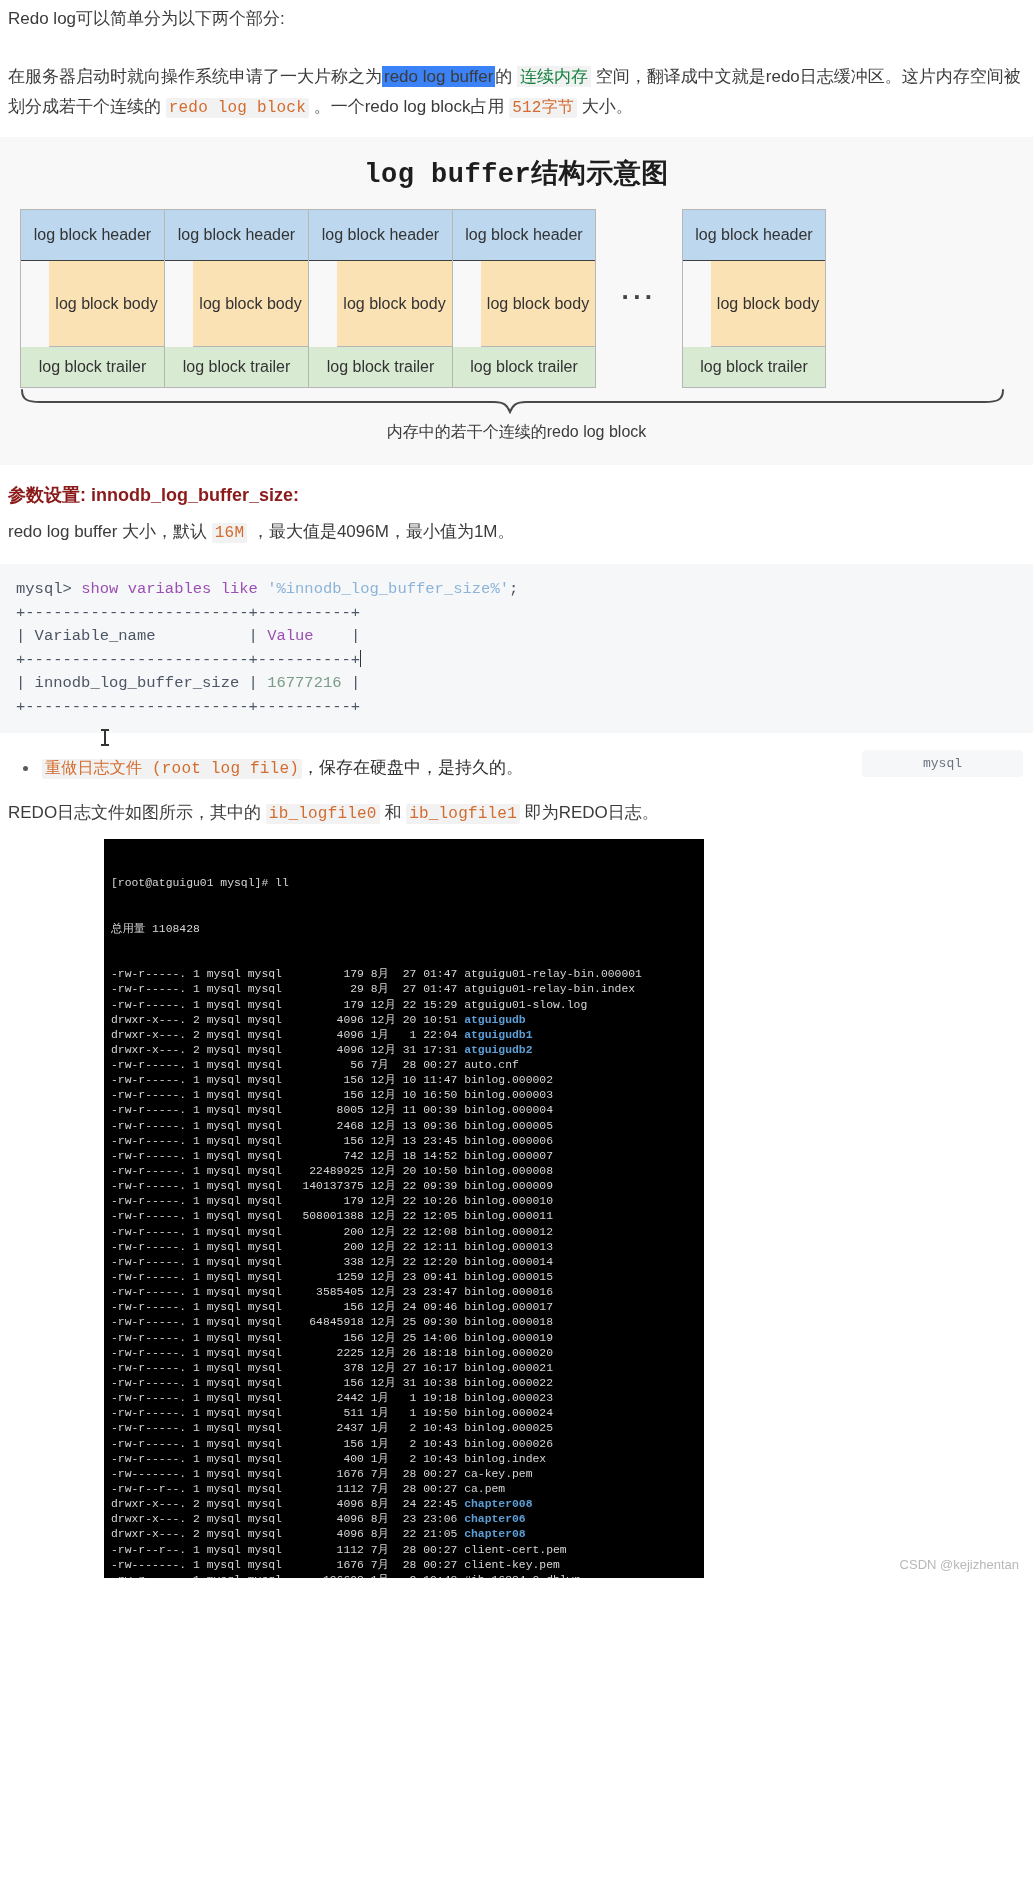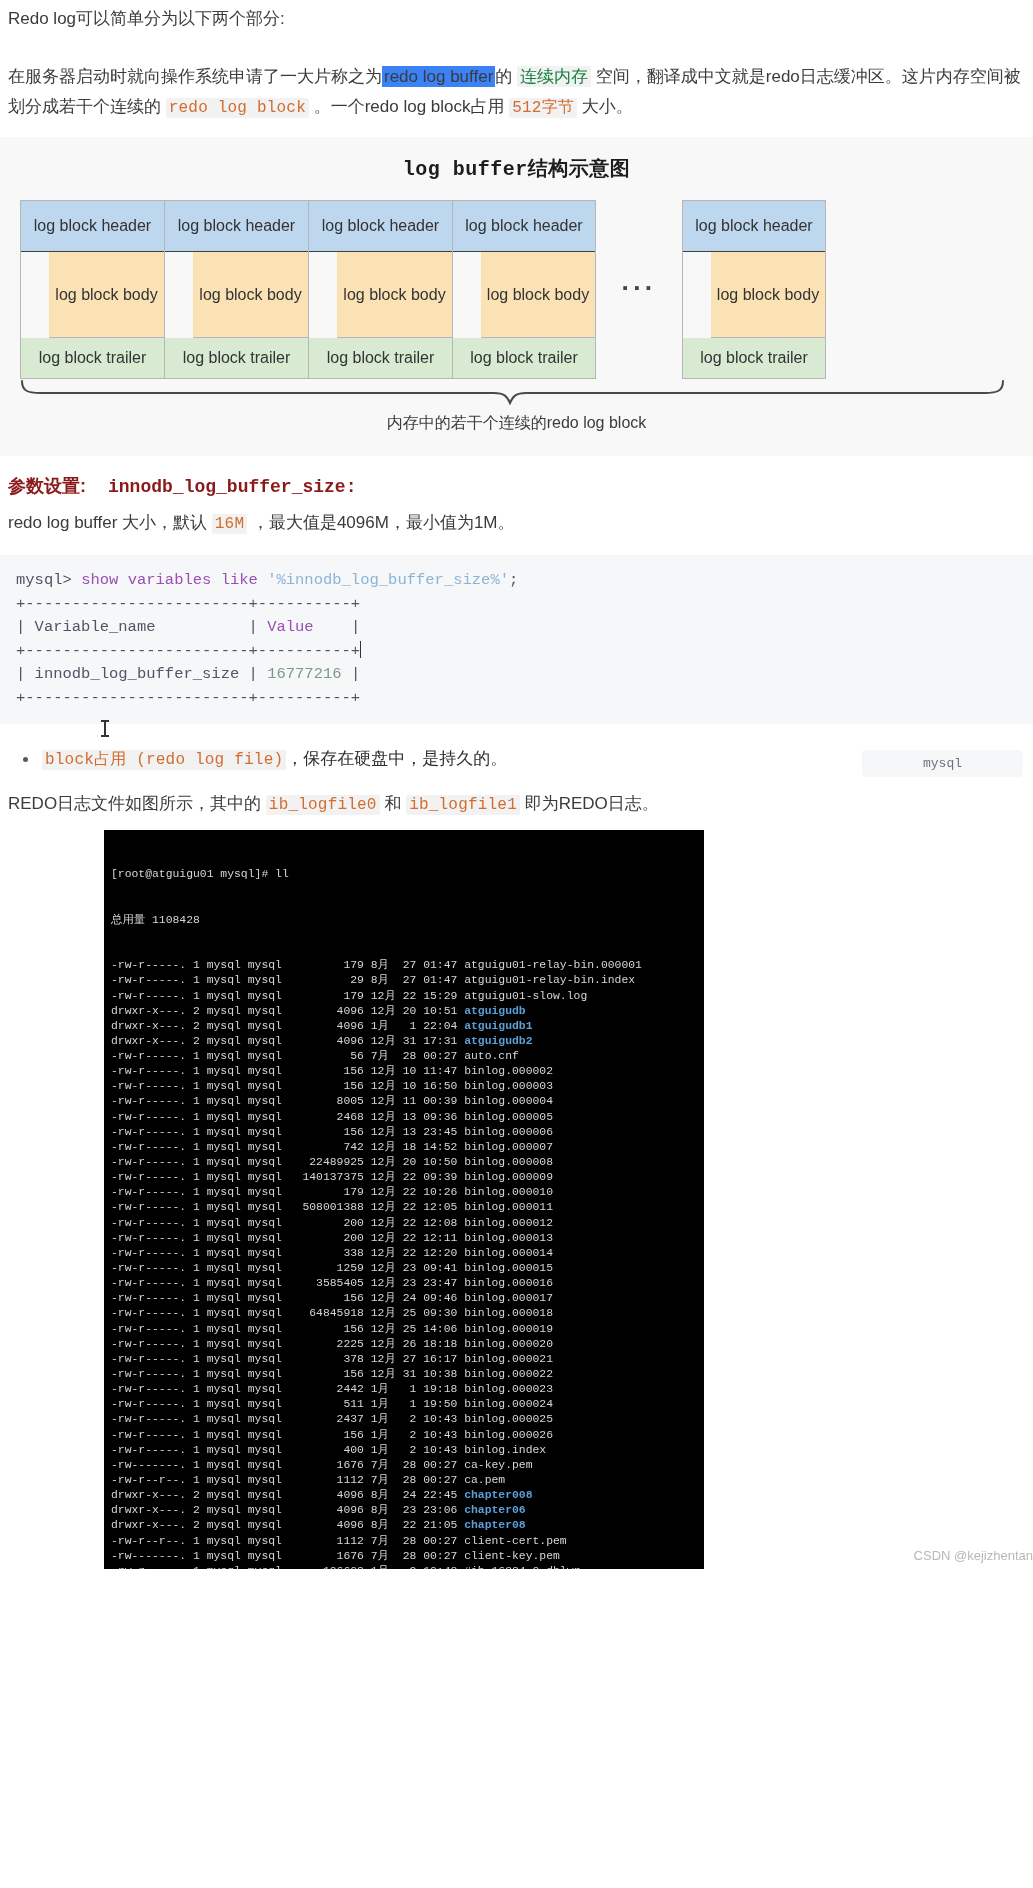--- a/index.html
+++ b/index.html
@@ -52,21 +52,21 @@
   .diagram{
     background:#f8f8f8;
     width:1033px;
     padding:18px 0 22px 0;
     box-sizing:border-box;
     position:relative;
   }
   .diagram-title{
     text-align:center;
     font-family:"Liberation Mono","DejaVu Sans Mono",monospace;
-    font-size:20px;
+    font-size:27px;
     font-weight:bold;
     color:#1d1d1d;
     letter-spacing:0.5px;
     margin-bottom:18px;
   }
   .blocks-row{
     display:flex;
     align-items:flex-start;
     margin:0 20px;
   }
@@ -102,23 +102,22 @@
   }
 
   
   .param-head{
     margin:18px 0 0 8px;
     font-size:18px;
     color:#8b1a1a;
     font-weight:bold;
   }
   .param-head .mono{
-    font-family:Liberation Mono, monospace;
-    font-weight:bold;
-    margin-left:17px;
+    font-family:Liberation Sans, sans-serif;
+    font-weight:bold;
   }
 
   
   .codeblock{
     background:#f6f7f8;
     margin:16px 0 0 0;
     padding:14px 16px 14px 16px;
     font-family:"Liberation Mono","DejaVu Sans Mono",monospace;
     font-size:15.5px;
     line-height:23.5px;
@@ -161,21 +160,21 @@
     box-sizing:border-box;
     white-space:pre;
     border:1px solid #000;
   }
   .terminal .dir{color:#5c9fd6;font-weight:bold;}
   .terminal .plain{color:#d6d6d6;}
   .term-row{display:block;height:15.15px;}
 
   .watermark{
     position:absolute;
-    right:0;
+    right:14px;
     bottom:6px;
     font-size:13px;
     color:#b8b8b8;
     font-family:"Liberation Sans",sans-serif;
   }
   .ibeam{
     position:absolute;
     width:2px;height:13px;background:#333;
   }
   .ibeam::before,.ibeam::after{
@@ -259,21 +258,21 @@
 <span>| Variable_name          | </span><span class="kw">Value</span><span>    |</span>
 <span>+------------------------+----------+</span><span class="caret"></span>
 <span>| innodb_log_buffer_size | </span><span class="num">16777216</span><span> |</span>
 <span>+------------------------+----------+</span></div>
 
   <div class="mysql-badge" style="top:750px;">mysql</div>
 
   <div class="spacer-20"></div>
 
   <ul class="bullets">
-    <li><code class="inl red">block占用 (redo log file)</code><span>，保存在硬盘中，是持久的。</span></li>
+    <li><code class="inl red">重做日志文件 (root log file)</code><span>，保存在硬盘中，是持久的。</span></li>
   </ul>
 
   <div class="spacer-14"></div>
 
   <div class="para"><span>REDO日志文件如图所示，其中的 </span><code class="inl red">ib_logfile0</code><span> 和 </span><code class="inl red">ib_logfile1</code><span> 即为REDO日志。</span></div>
 
   <div class="spacer-10"></div>
 
   <div class="terminal-wrap">
     <div class="terminal" id="terminal" style="height: 739.2px;">

